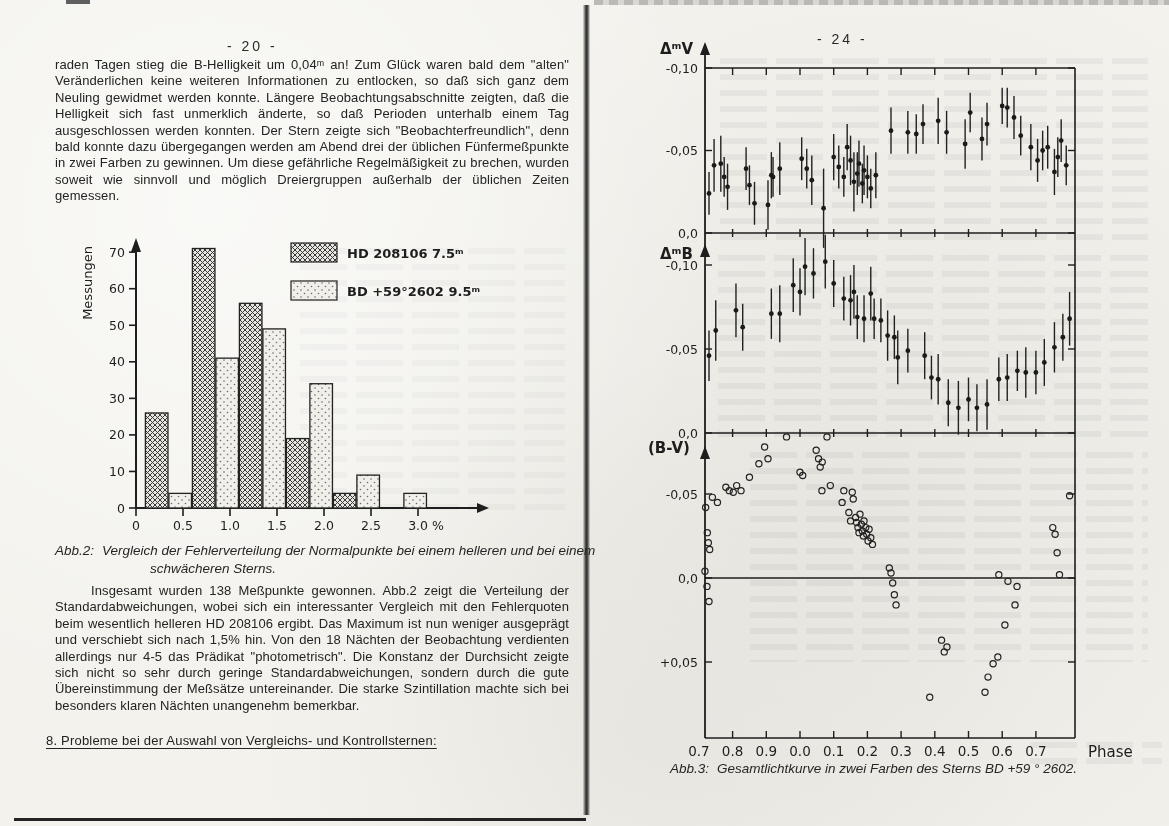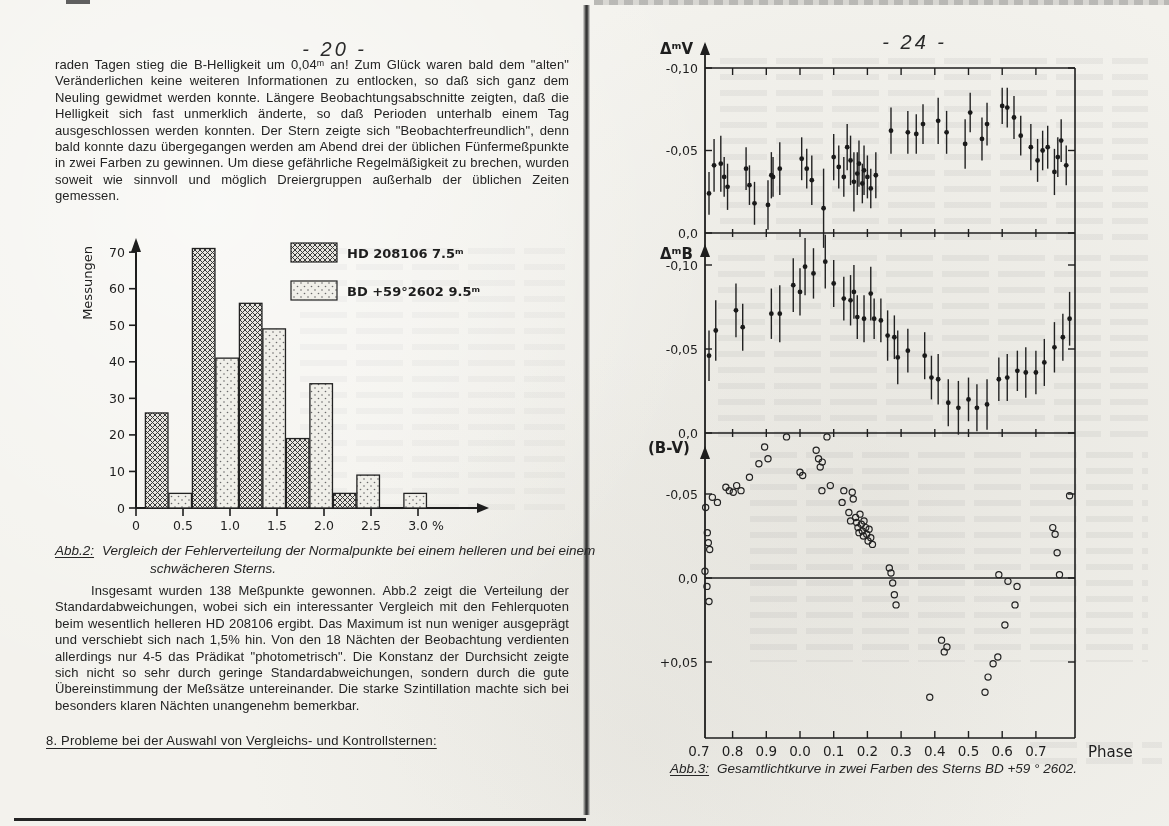--- a/index.html
+++ b/index.html
@@ -14,34 +14,34 @@
     background:
       radial-gradient(circle at 18% 25%, rgba(255,255,255,.55), transparent 45%),
       radial-gradient(circle at 75% 60%, rgba(210,208,200,.35), transparent 55%),
       radial-gradient(circle at 55% 90%, rgba(215,213,206,.3), transparent 40%),
       #f3f2ed;
   }
   .para{
     position:absolute;text-align:justify;
     font-size:13px;line-height:16.4px;letter-spacing:.1px;color:#232323;
   }
-  .pagenum{position:absolute;font-size:20px;letter-spacing:3px;color:#2a2a2a;text-align:right;font-style:italic;}
+  .pagenum{position:absolute;font-size:14px;letter-spacing:3px;color:#2a2a2a;text-align:left;}
   #p1{left:55px;top:57px;width:514px;}
   #p2{left:55px;top:583px;width:514px;text-indent:36px;}
   #p3{left:46px;top:753px;width:524px;text-indent:36px;}
   #h2{
     position:absolute;left:46px;top:733px;width:530px;font-size:13px;color:#232323;
     text-decoration:underline;text-underline-offset:3px;letter-spacing:.2px;
   }
   .caption{
     position:absolute;font-style:italic;font-size:13.5px;line-height:17.5px;color:#262626;
   }
   #cap2{left:55px;top:542px;width:505px;padding-left:95px;text-indent:-95px;}
   #cap3{left:670px;top:760px;width:490px;}
-  .cap-label{text-decoration:underline;text-underline-offset:2px;margin-right:8px;}
+  .cap-label{text-underline-offset:2px;margin-right:8px;}
   svg{position:absolute;overflow:visible;}
   
   .ghost{
     position:absolute;opacity:.5;filter:blur(.6px);pointer-events:none;
     background-image:repeating-linear-gradient(180deg, rgba(95,95,100,.14) 0 6px, transparent 6px 16px);
     -webkit-mask-image:repeating-linear-gradient(90deg,#000 0 47px, transparent 47px 56px);
             mask-image:repeating-linear-gradient(90deg,#000 0 47px, transparent 47px 56px);
   }
   .artifact{position:absolute;pointer-events:none;}
   #fold{

